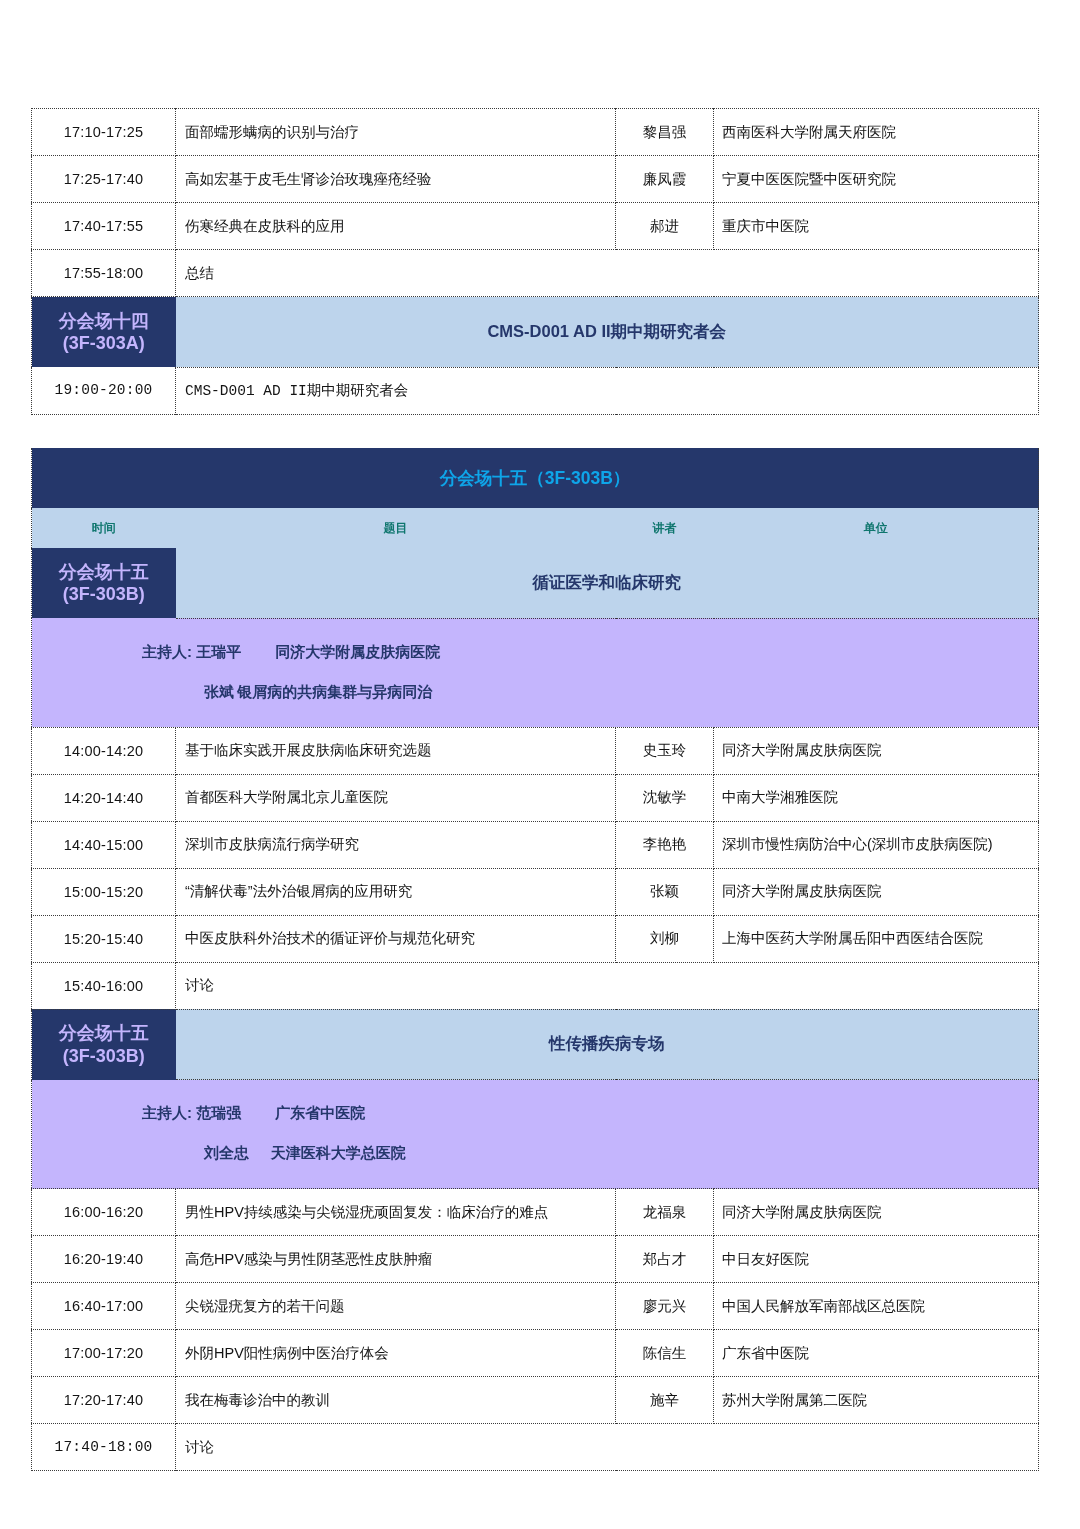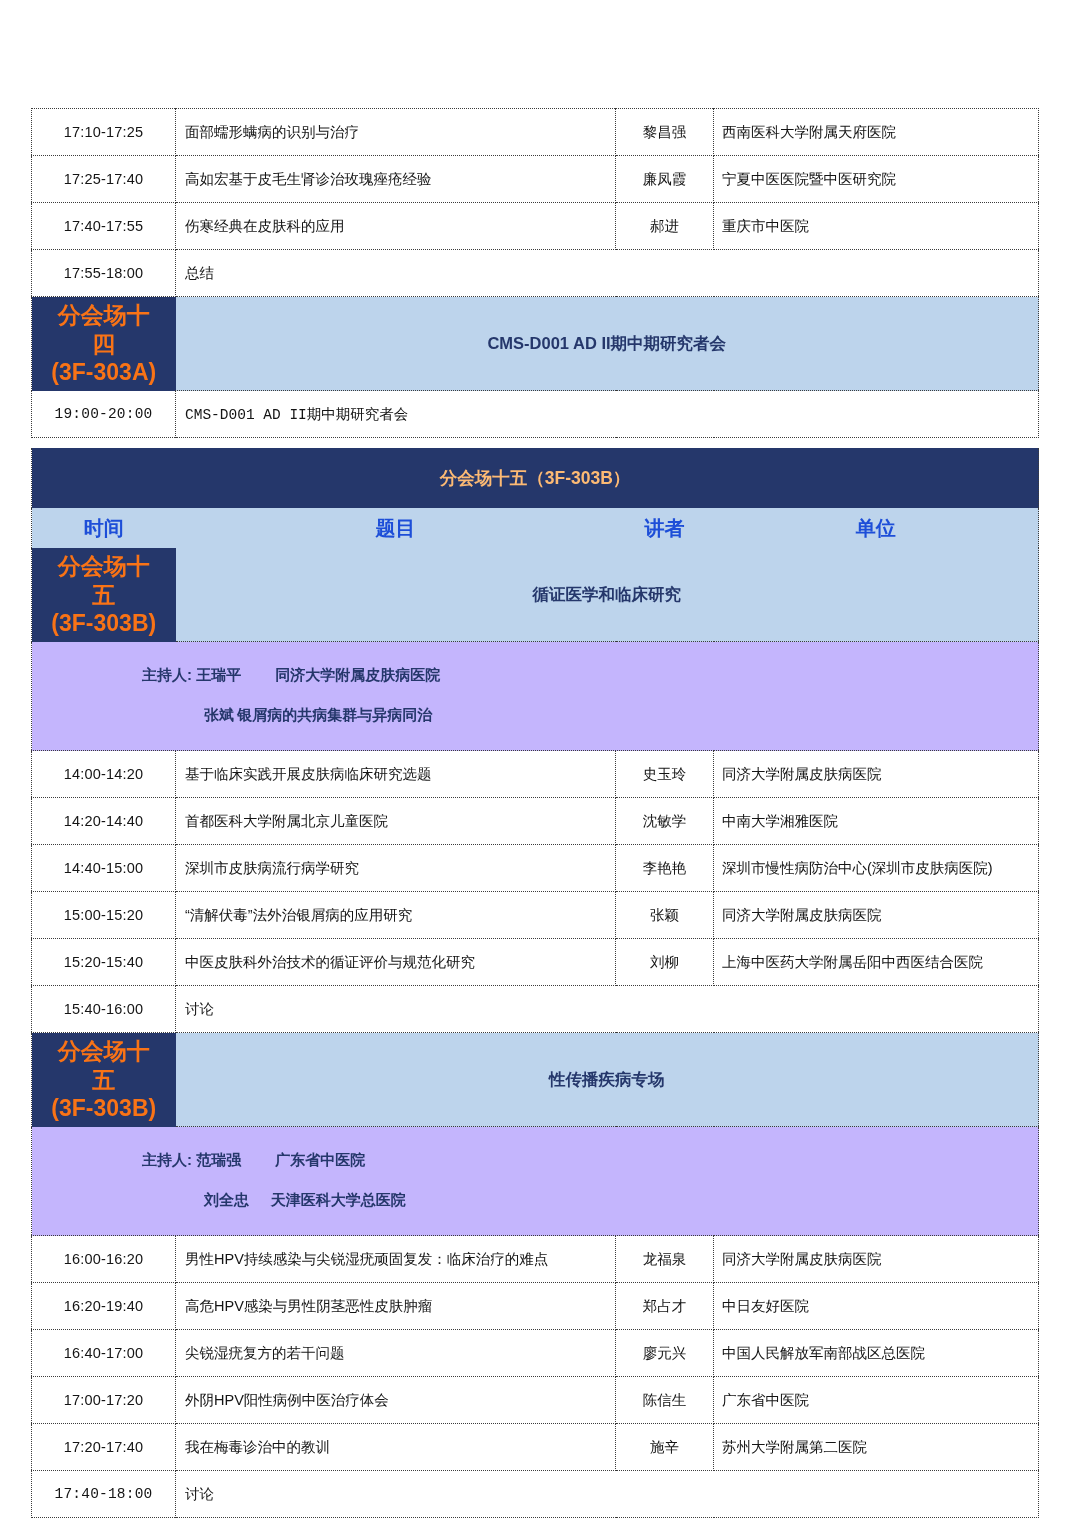--- a/index.html
+++ b/index.html
@@ -73,57 +73,57 @@
     text-align: left;
     padding-left: 8px;
   }
 
   
   tr.band-row td {
     height: 62px;
   }
   td.venue-cell {
     background: #25376b;
-    color: #f97316;
-    font-weight: bold;
-    font-size: 23px;
+    color: #c4b5fd;
+    font-weight: bold;
+    font-size: 18px;
     text-align: center;
     line-height: 1.24;
     padding: 4px 15px;
     border-right: none;
     border-bottom: none;
   }
   td.band-title {
     background: #bdd4ec;
     color: #25376b;
     font-weight: bold;
     font-size: 16.5px;
     text-align: center;
     border-bottom: 1.6px dotted #3b3b3b;
     border-right: none;
   }
   tr.band-row td.venue-cell { border-bottom: none; }
 
   
   td.section-bar {
     background: #25376b;
-    color: #fdba74;
+    color: #0ea5e9;
     font-weight: bold;
     font-size: 17.5px;
     text-align: center;
     height: 60px;
     border: none;
   }
 
   
   tr.colhead-row td {
     background: #bdd4ec;
-    color: #1d4ed8;
-    font-weight: bold;
-    font-size: 20px;
+    color: #0f766e;
+    font-weight: bold;
+    font-size: 12px;
     text-align: center;
     height: 40px;
     border: none;
   }
 
   
   td.mod-cell {
     border-bottom: 1.6px dotted #3b3b3b;
     border-right: none;
     padding: 10px 0 12px 0;

